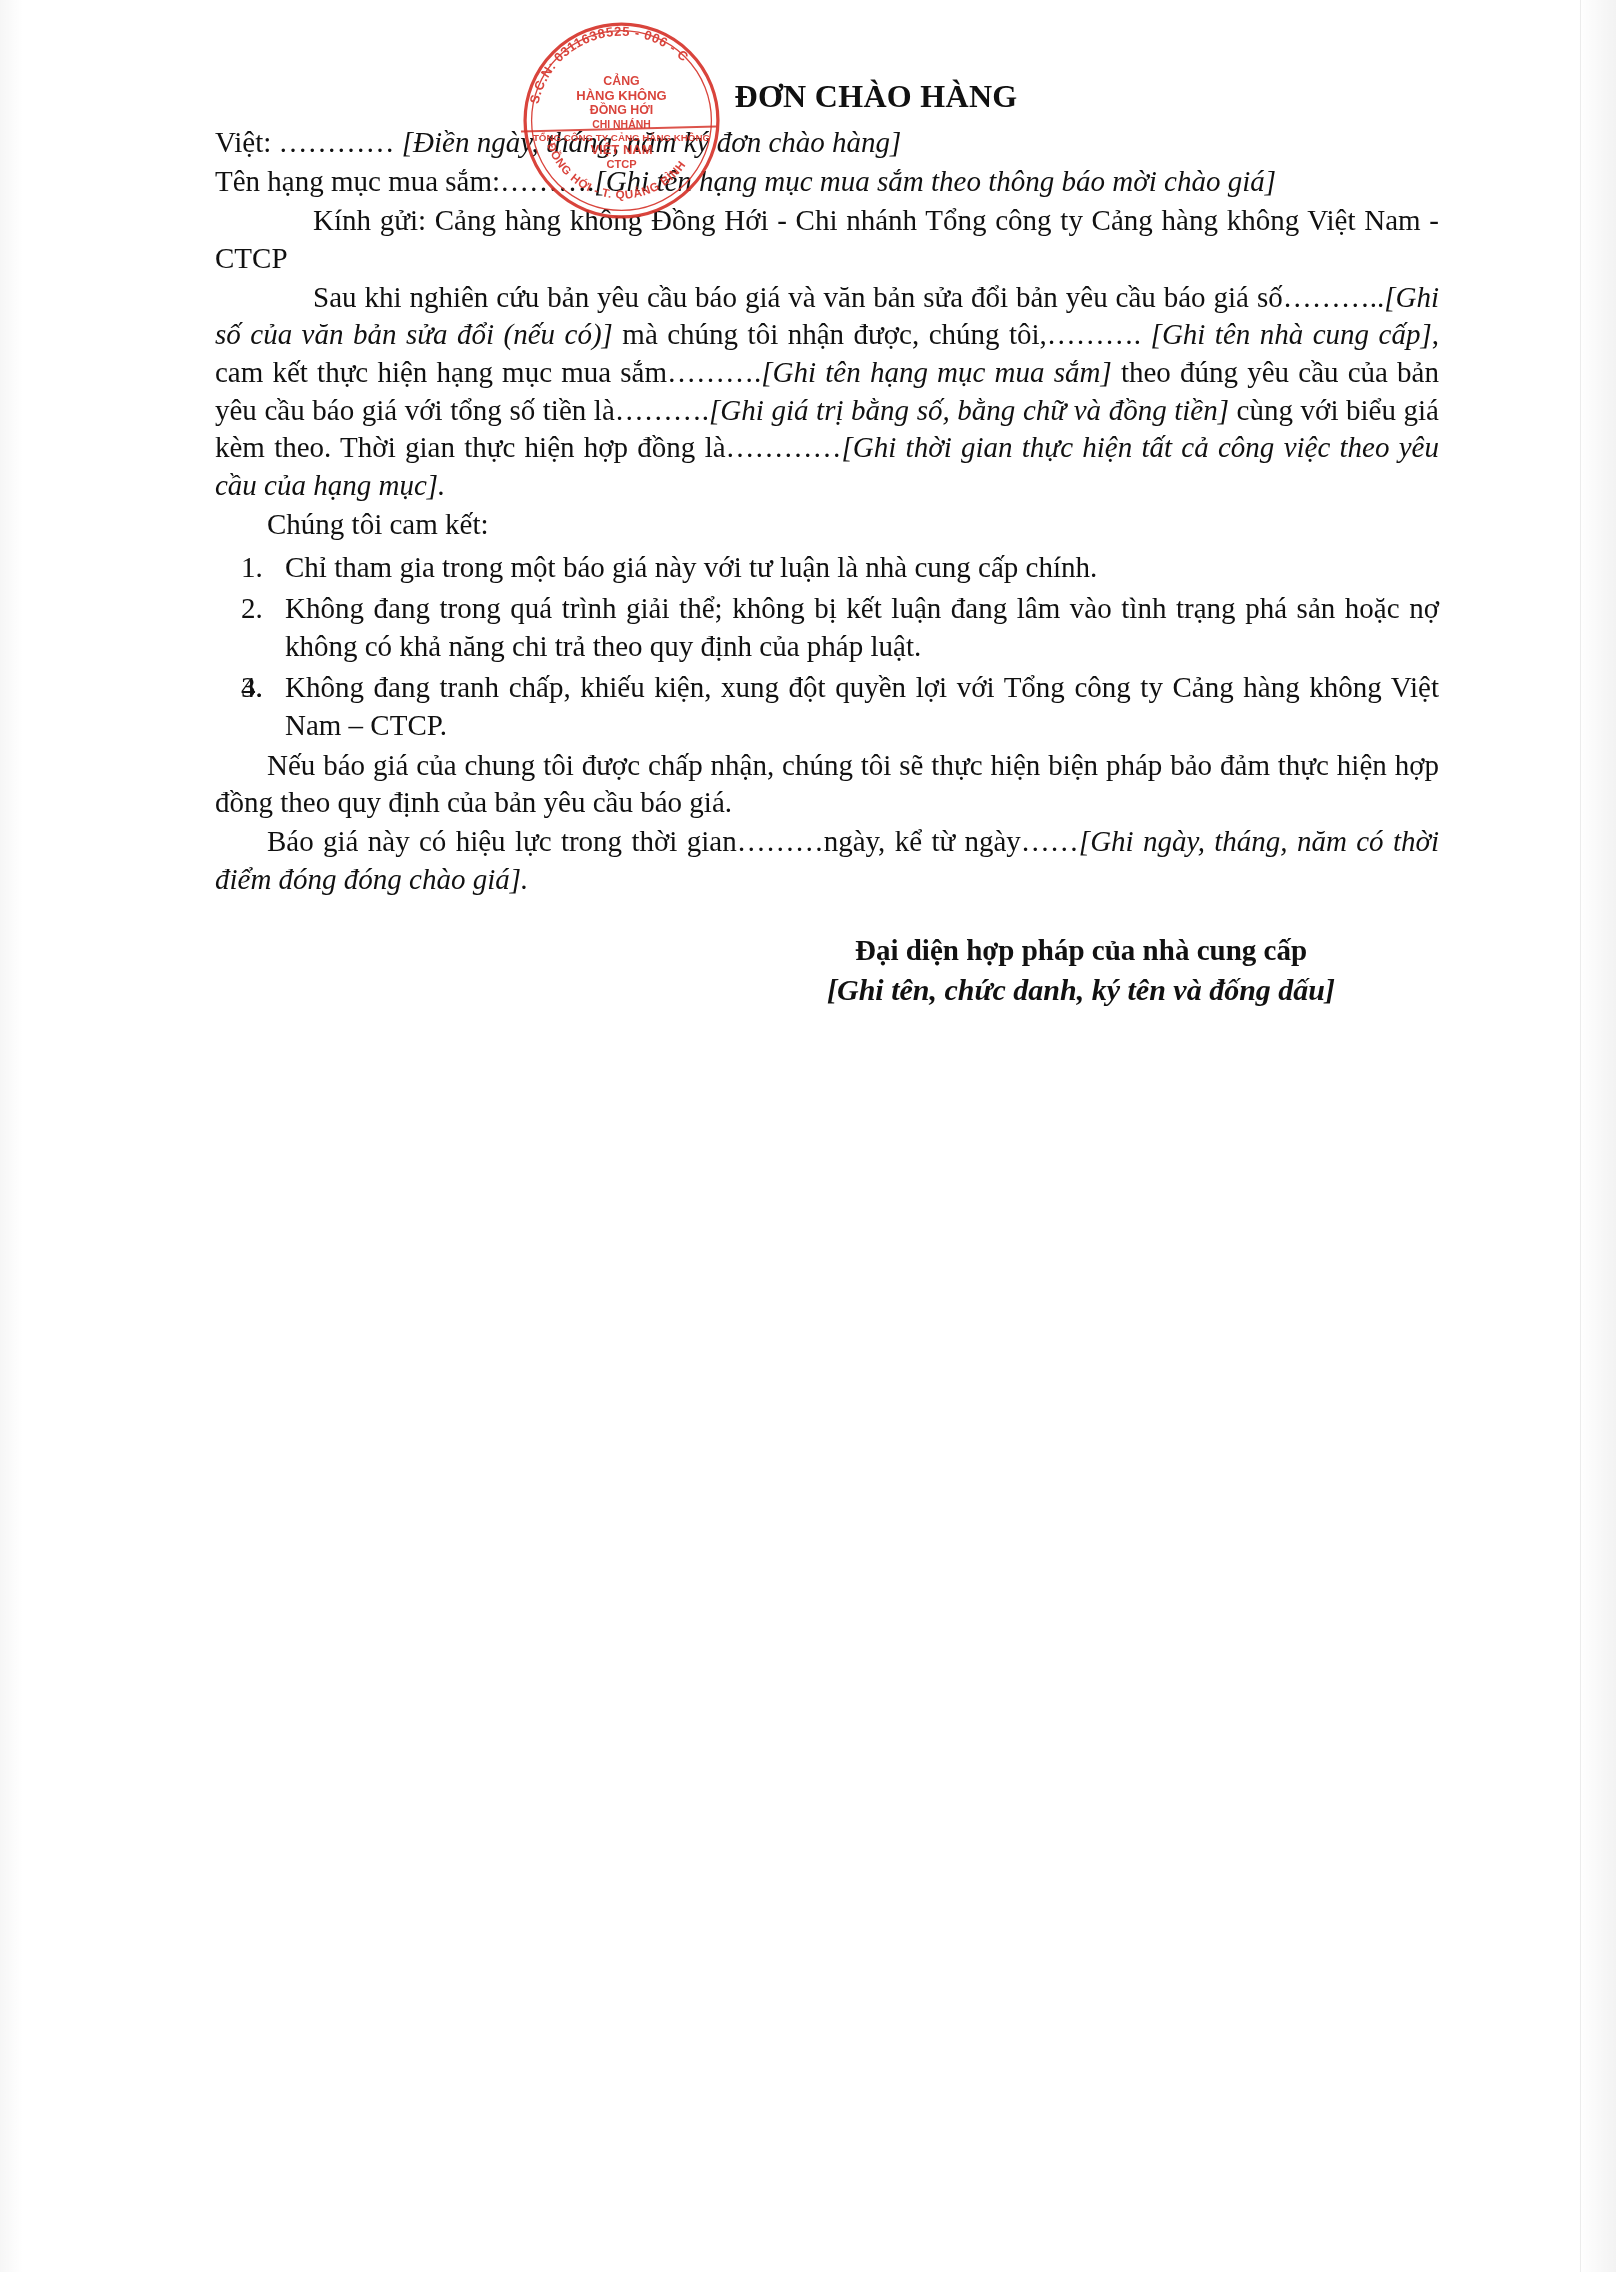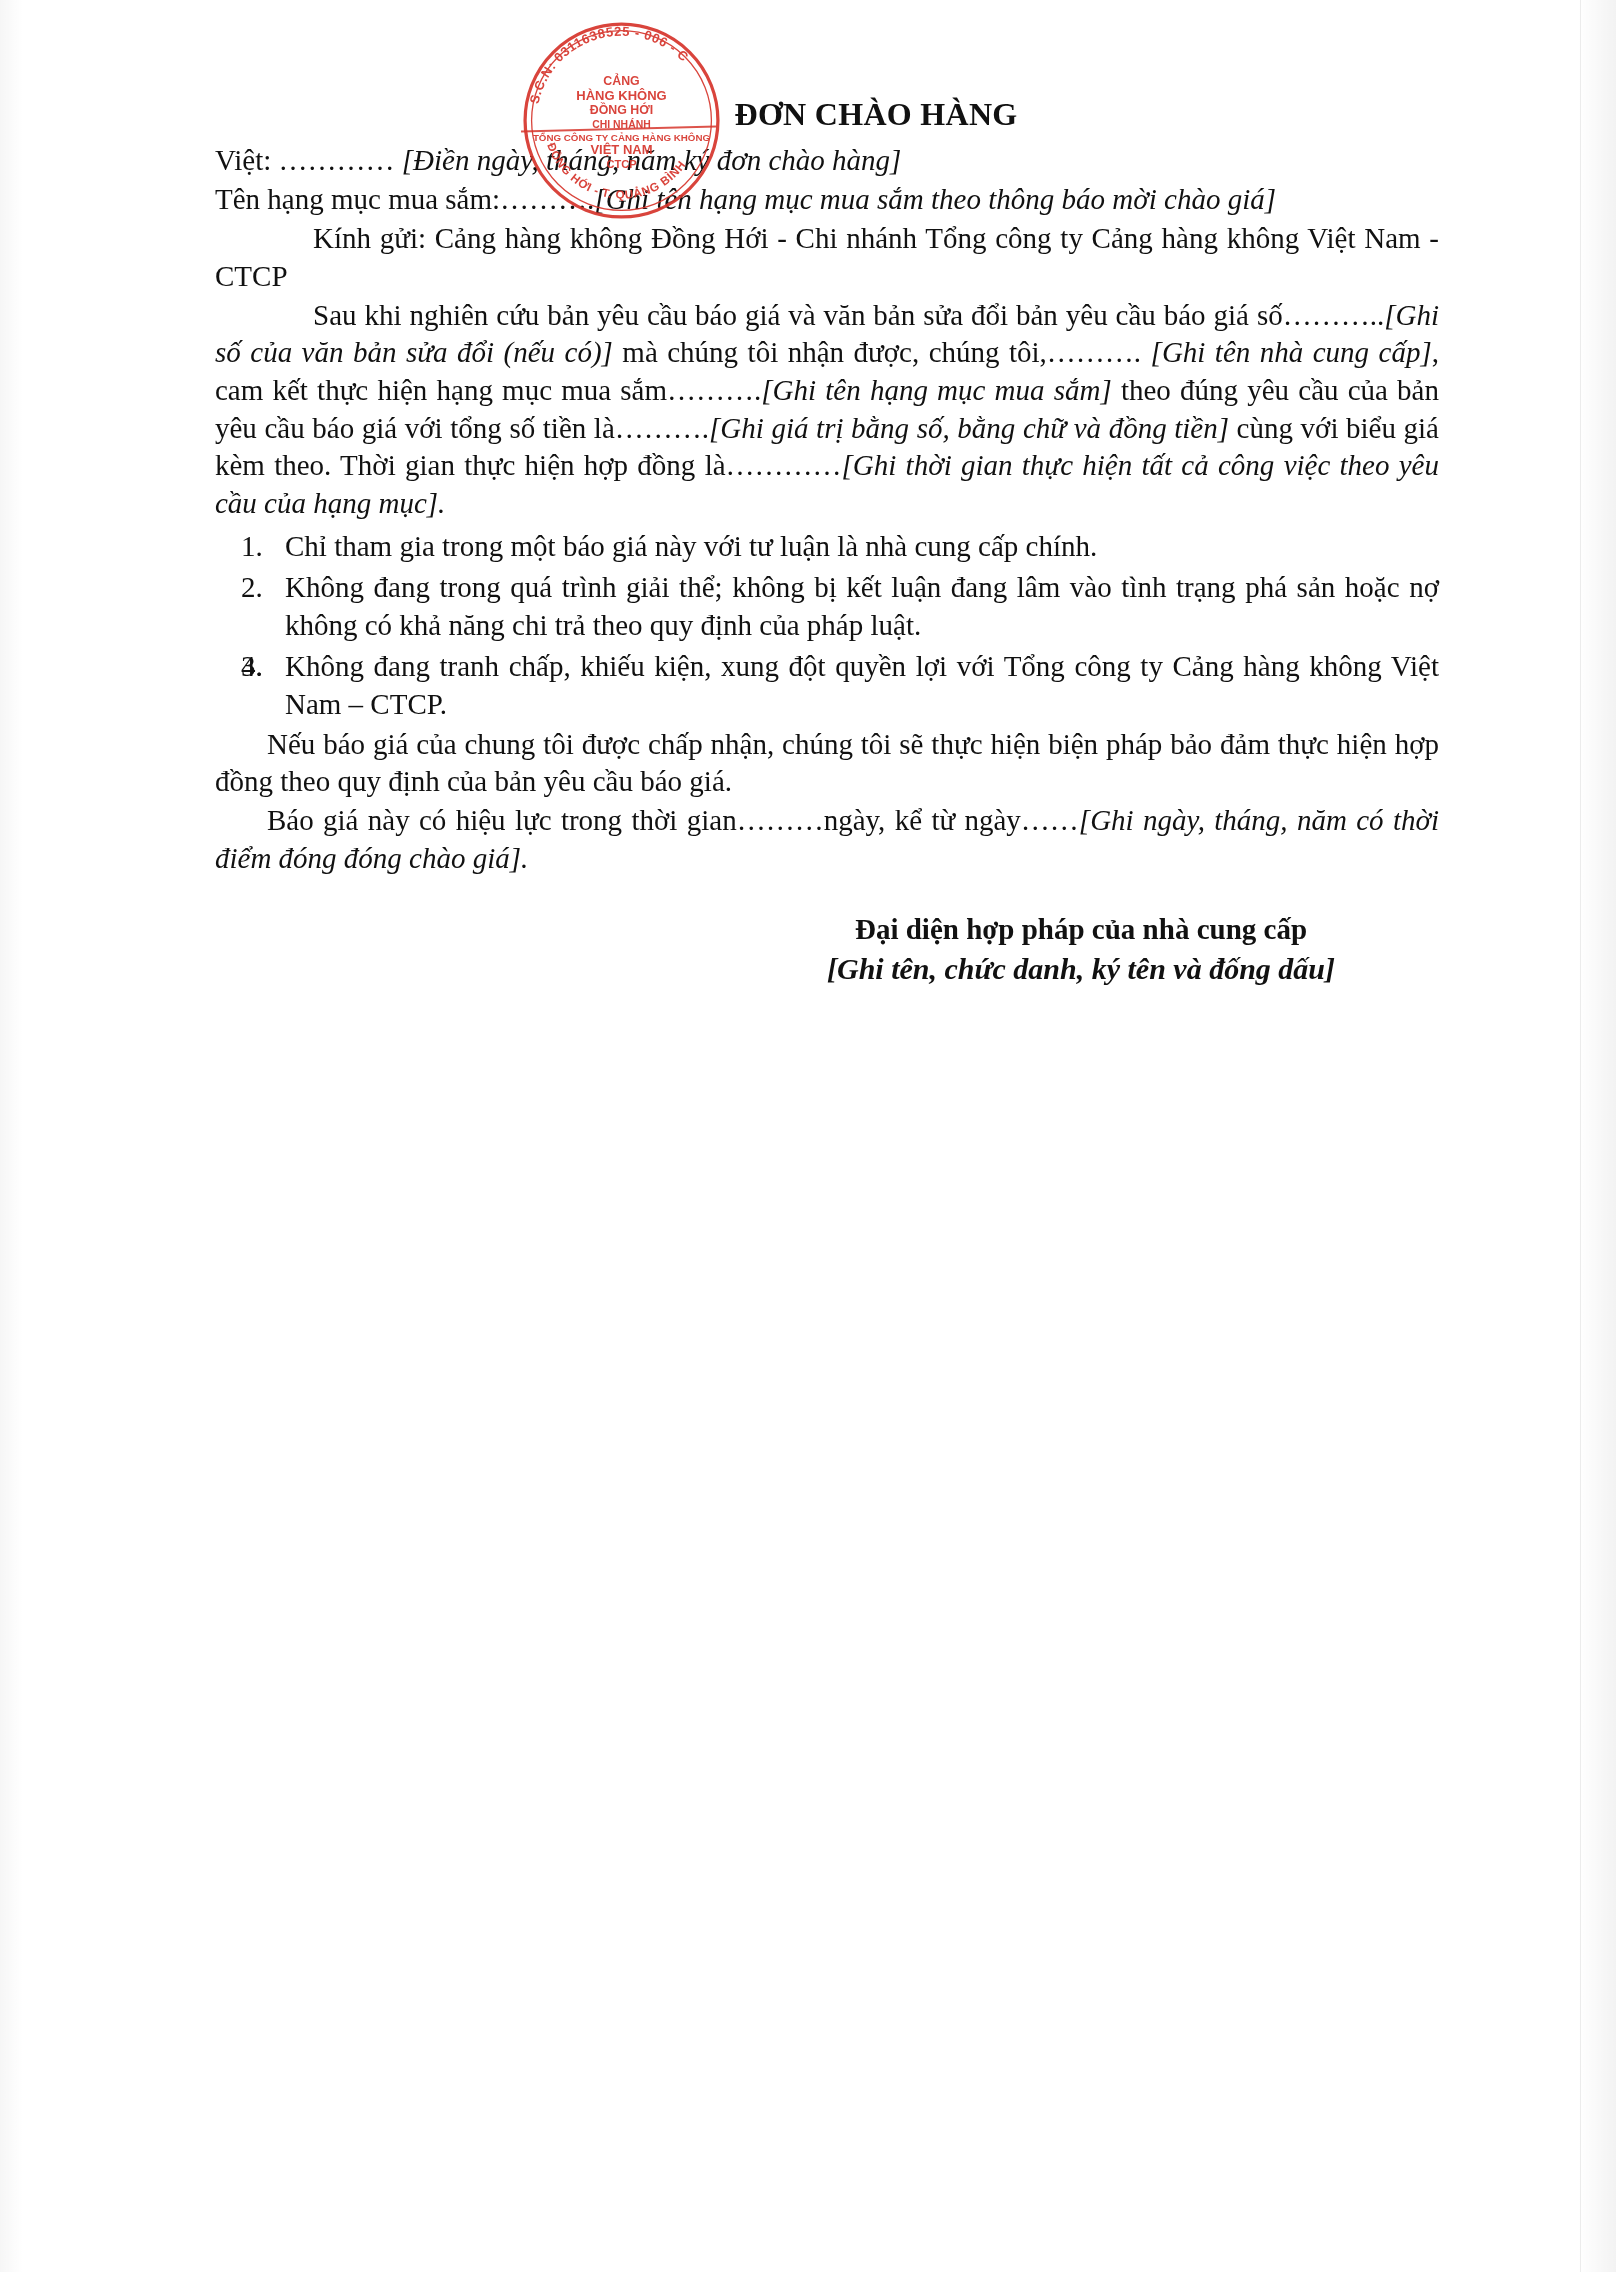--- a/index.html
+++ b/index.html
@@ -42,21 +42,21 @@
     position: absolute;
     right: 36px; top: 0;
     width: 1.3px; height: 2273px;
     background: rgba(0,0,0,0.07);
     pointer-events: none;
   }
 
   .content {
     position: absolute;
     left: 215px;
-    top: 96px;
+    top: 78px;
     width: 1224px;
   }
 
   .doc-title {
     text-align: center;
     font-size: 32px;
     font-weight: bold;
     letter-spacing: 0.3px;
     margin: 0 0 9px 0;
     padding-left: 98px;
@@ -153,20 +153,21 @@
     <h1 class="doc-title">ĐƠN CHÀO HÀNG</h1>
 
     <p class="para"><span>Việt: ………… </span><span class="it">[Điền ngày, tháng, năm ký đơn chào hàng]</span></p>
 
     <p class="para"><span>Tên hạng mục mua sắm:……….</span><span class="it">[Ghi tên hạng mục mua sắm theo thông báo mời chào giá]</span></p>
 
     <p class="para indent">Kính gửi: Cảng hàng không Đồng Hới - Chi nhánh Tổng công ty Cảng hàng không Việt Nam - CTCP</p>
 
     <p class="para indent"><span>Sau khi nghiên cứu bản yêu cầu báo giá và văn bản sửa đổi bản yêu cầu báo giá số………..</span><span class="it">[Ghi số của văn bản sửa đổi (nếu có)]</span><span> mà chúng tôi nhận được, chúng tôi,……….</span><span class="it"> [Ghi tên nhà cung cấp]</span><span>, cam kết thực hiện hạng mục mua sắm……….</span><span class="it">[Ghi tên hạng mục mua sắm]</span><span> theo đúng  yêu cầu của bản yêu cầu báo giá với tổng số tiền là……….</span><span class="it">[Ghi giá trị bằng số, bằng chữ và đồng tiền]</span><span> cùng với biểu giá kèm theo. Thời gian thực hiện hợp đồng là…………</span><span class="it">[Ghi thời gian thực hiện tất cả công việc theo yêu cầu của hạng mục].</span></p>
 
+    <p class="para indent-small">Chúng tôi cam kết:</p>
 
     <ul class="list">
       <li><span class="num">1.</span><span>Chỉ tham gia trong một báo giá này với tư luận là nhà cung cấp chính.</span></li>
       <li><span class="num">2.</span><span>Không đang trong quá trình giải thể; không bị kết luận đang lâm vào tình trạng phá sản hoặc nợ không có khả năng chi trả theo quy định của pháp luật.</span></li>
       <li><span class="num">3.</span></li>
       <li><span class="num">4.</span><span>Không đang tranh chấp, khiếu kiện, xung đột quyền lợi với Tổng công ty Cảng hàng không Việt Nam – CTCP.</span></li>
     </ul>
 
     <p class="para indent-small">Nếu báo giá của chung tôi được chấp nhận, chúng tôi sẽ thực hiện biện pháp bảo đảm thực hiện hợp đồng theo quy định của bản yêu cầu báo giá.</p>
 

